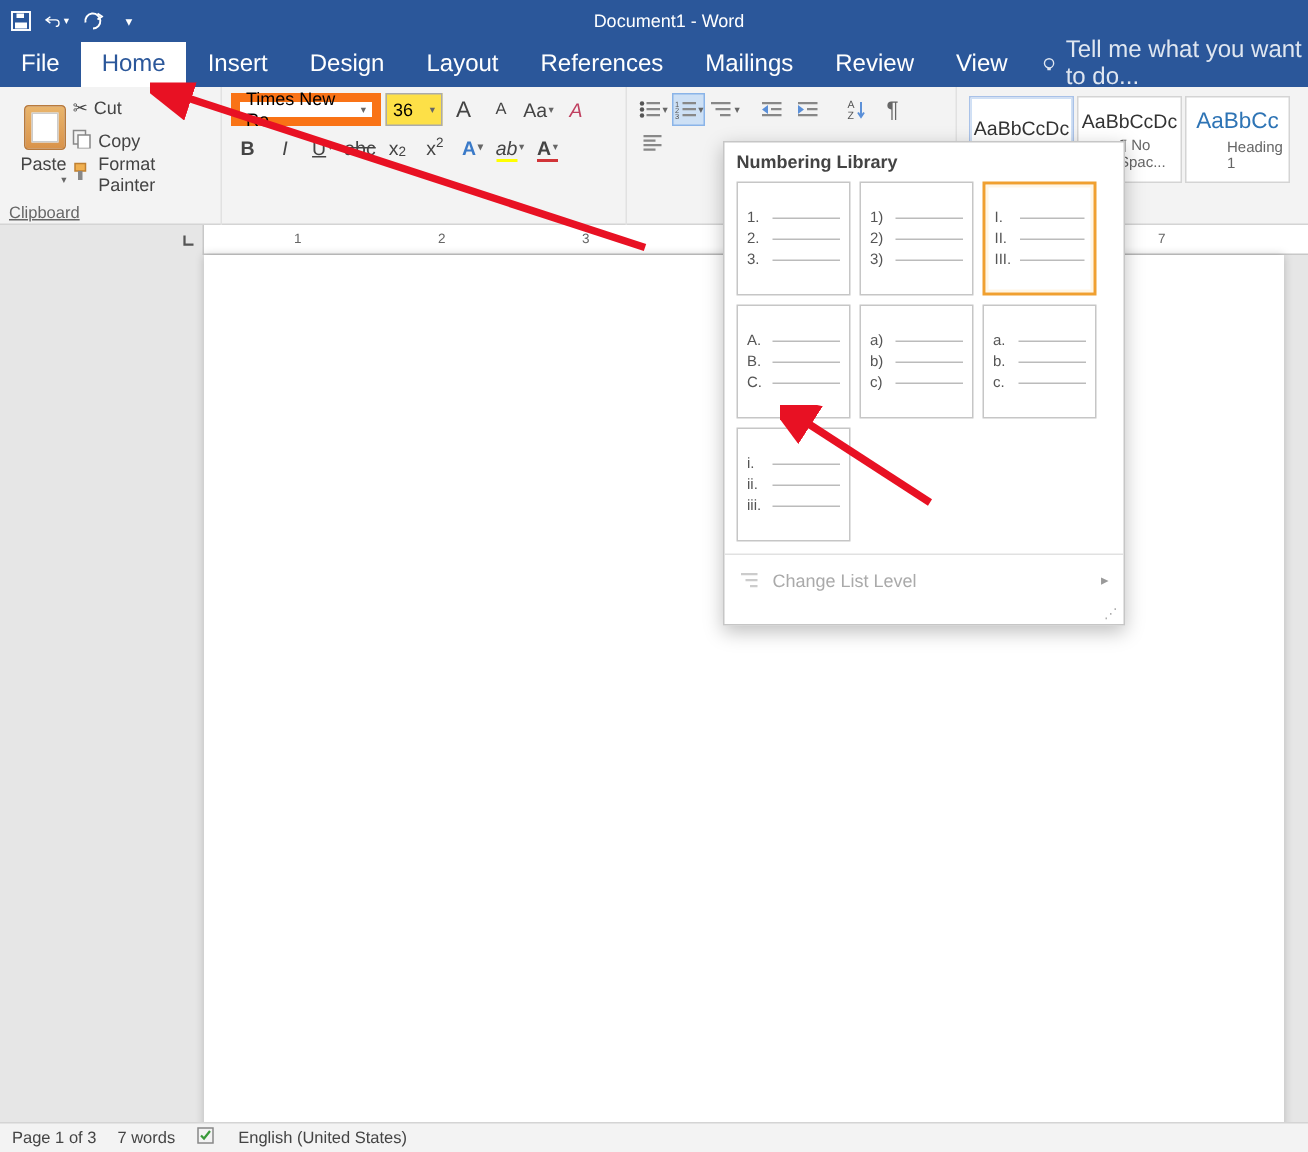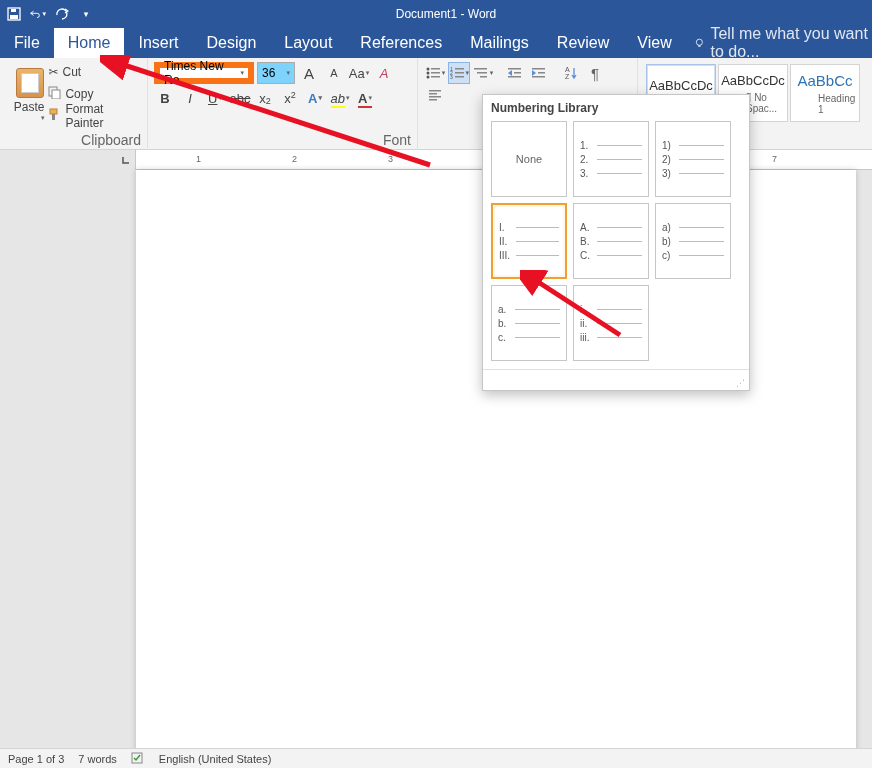--- a/index.html
+++ b/index.html
@@ -8,27 +8,27 @@
 .qat{display:flex;align-items:center;padding:0 6px;gap:8px;}
 .qat-icon{width:16px;height:16px;display:flex;align-items:center;justify-content:center;color:#fff;}
 .title-center{flex:1;text-align:center;font-size:12px;}
 .menubar{height:30px;background:#2b579a;display:flex;align-items:center;color:#fff;font-size:16px;}
 .tab{padding:0 14px;height:30px;display:flex;align-items:center;cursor:pointer;}
 .tab.active{background:#fff;color:#2b579a;}
 .tellme{display:flex;align-items:center;gap:6px;opacity:0.85;margin-left:8px;}
 .ribbon{height:92px;background:#f3f3f3;border-bottom:1px solid #d4d4d4;display:flex;position:relative;}
 .group{border-right:1px solid #e1e1e1;padding:2px 6px 0 6px;display:flex;flex-direction:column;height:92px;}
 .group-body{flex:1;display:flex;}
-.group-label{font-size:14px;color:#666;text-align:right;padding:2px 0;}
+.group-label{font-size:11px;color:#666;text-align:left;padding:2px 0;text-decoration:underline;}
 .clipboard-main{display:flex;flex-direction:column;align-items:flex-end;justify-content:center;width:40px;}
 .clip-items{display:flex;flex-direction:column;gap:2px;font-size:12px;color:#444;padding-left:4px;padding-top:2px;}
 .clip-item{display:flex;align-items:center;gap:4px;height:20px;}
 .font-group .row{display:flex;align-items:center;gap:3px;margin-bottom:3px;}
 .fontname{width:100px;height:22px;border:6px solid #f97316;background:#fff;font-size:12px;padding:0 4px;display:flex;align-items:center;justify-content:flex-start;}
-.fontsize{width:38px;height:22px;border:1px solid #ababab;background:#7dd3fc;font-size:12px;padding:0 4px;display:flex;align-items:center;justify-content:space-between;}
+.fontsize{width:38px;height:22px;border:1px solid #ababab;background:#fde047;font-size:12px;padding:0 4px;display:flex;align-items:center;justify-content:space-between;}
 .btn16{width:22px;height:22px;display:flex;align-items:center;justify-content:center;font-size:13px;color:#444;}
 .underline{text-decoration:underline;}
 .strike{text-decoration:line-through;}
 .sub{font-size:9px;position:relative;top:3px;}
 .sup{font-size:9px;position:relative;top:-3px;}
 .colorbar{width:14px;height:2px;display:block;}
 .styles-gallery{display:flex;gap:2px;padding:2px;align-items:flex-start;}
 .style-item{width:70px;height:58px;border:1px solid #d4d4d4;background:#fff;display:flex;flex-direction:column;align-items:center;justify-content:center;font-size:13px;color:#333;}
 .style-item .sl{font-size:10px;color:#666;margin-top:4px;padding-left:27px;}
 .style-item.sel{border:1px solid #a9c2e8;box-shadow:inset 0 0 0 1px #cfe0f5;}
@@ -186,21 +186,20 @@
         <div class="btn16 highlight-dd">
             <span style="position:relative;"><span style="font-style:italic;">ab</span><span class="colorbar" style="background:#ffff00;position:absolute;left:0;right:0;bottom:-2px;"></span></span>
             <span class="dd-caret">▾</span>
           </div>
         <div class="btn16 highlight-dd">
             <span style="position:relative;"><span style="font-weight:bold;">A</span><span class="colorbar" style="background:#d13438;position:absolute;left:0;right:0;bottom:-2px;"></span></span>
             <span class="dd-caret">▾</span>
           </div>
       </div>
     </div>
-    <div class="group-label">Font</div>
   </div>
 
   <div class="group" style="width:220px;">
     <div class="group-body" style="flex-direction:column;padding-top:2px;">
       <div class="row" style="display:flex;gap:2px;">
         <div class="btn16 para-btn">
             <svg width="16" height="14">
               <circle cx="3" cy="3" r="1.5" fill="#555"></circle>
               <rect x="6" y="2" width="9" height="1.5" fill="#888"></rect>
               <circle cx="3" cy="7" r="1.5" fill="#555"></circle>
@@ -309,21 +308,20 @@
 <div class="doc-area">
   <div class="vruler" id="vruler"></div>
   <div class="page-wrap">
     <div class="page"></div>
   </div>
 </div>
 
 <div class="numbering-popup">
   <div class="nl-header">Numbering Library</div>
   <div class="nl-grid" id="nl-grid">
-      <div class="nl-item none">None</div>
       <div class="nl-item">
         <div class="nl-line">
           <span class="mk">1.</span>
           <span class="bar"></span>
         </div>
         <div class="nl-line">
           <span class="mk">2.</span>
           <span class="bar"></span>
         </div>
         <div class="nl-line">
@@ -410,20 +408,29 @@
           <span class="mk">ii.</span>
           <span class="bar"></span>
         </div>
         <div class="nl-line">
           <span class="mk">iii.</span>
           <span class="bar"></span>
         </div>
       </div>
     </div>
   <div class="nl-footer">
+    <div class="nl-cmd disabled">
+      <svg width="14" height="14">
+          <rect x="1" y="2" width="11" height="1.5" fill="#ccc"></rect>
+          <rect x="4" y="6" width="8" height="1.5" fill="#ccc"></rect>
+          <rect x="7" y="10" width="5" height="1.5" fill="#ccc"></rect>
+        </svg>
+      <span>Change List Level</span>
+        <span class="chev">▸</span>
+    </div>
   </div>
   <div style="text-align:right;padding:0 4px 2px 0;color:#aaa;font-size:9px;">⋰</div>
 </div>
 
 <svg class="arrow" style="left:100px;top:55px;" width="340" height="120">
   <defs>
       <marker id="ah1" markerWidth="10" markerHeight="10" refX="2" refY="3" orient="auto">
         <path d="M0,0 L0,6 L8,3 z" fill="#e81123"></path>
       </marker>
     </defs>

